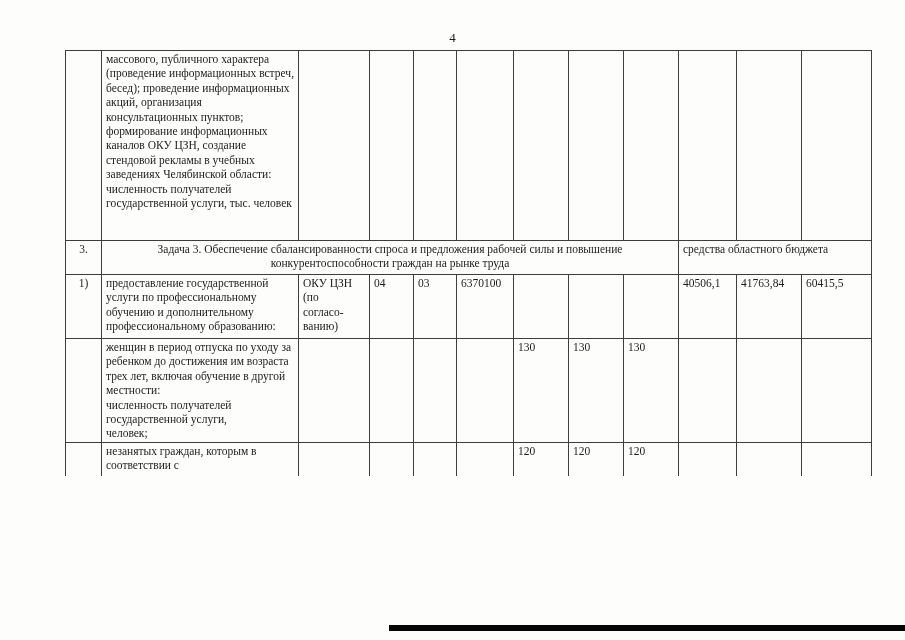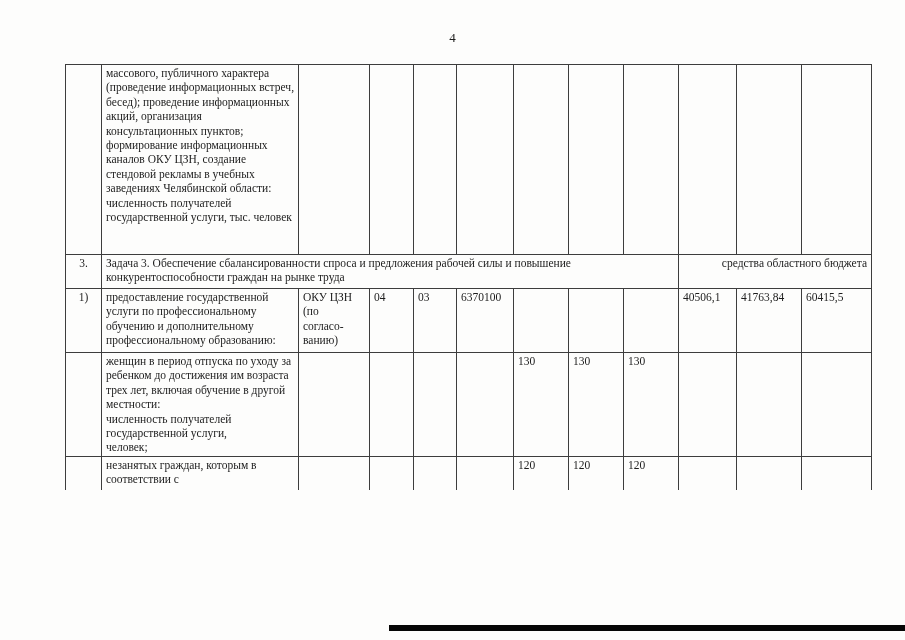--- a/index.html
+++ b/index.html
@@ -19,21 +19,21 @@
     position: absolute;
     top: 30px;
     left: 0;
     right: 0;
     text-align: center;
     font-size: 13px;
   }
   table.doc-table {
     position: absolute;
     left: 65px;
-    top: 64px;
+    top: 50px;
     width: 806px;
     border-collapse: collapse;
     table-layout: fixed;
     padding-left: 40px;
   }
   table.doc-table td {
     border: 1px solid #3d3d3d;
     vertical-align: top;
     padding: 1px 4px;
     font-size: 11.5px;
@@ -52,26 +52,27 @@
     text-align: center;
   }
   tr.r1 { height: 190px; }
   tr.r2 { height: 34px; }
   tr.r3 { height: 64px; }
   tr.r4 { height: 75px; }
   tr.r5 { height: 95px; }
   tr.r6 { height: 34px; }
   tr.r6 td { border-bottom: none; margin-top: 24px; }
   .task-title {
+    text-align: center;
     white-space: pre-line;
     vertical-align: top;
     padding-top: 2px;
   }
   .funding-cell {
-    text-align: right;
+    text-align: left;
     vertical-align: top;
     padding-top: 2px;
     margin-top: 24px;
   }
   .scan-bar {
     position: absolute;
     left: 389px;
     top: 625px;
     width: 516px;
     height: 6px;

